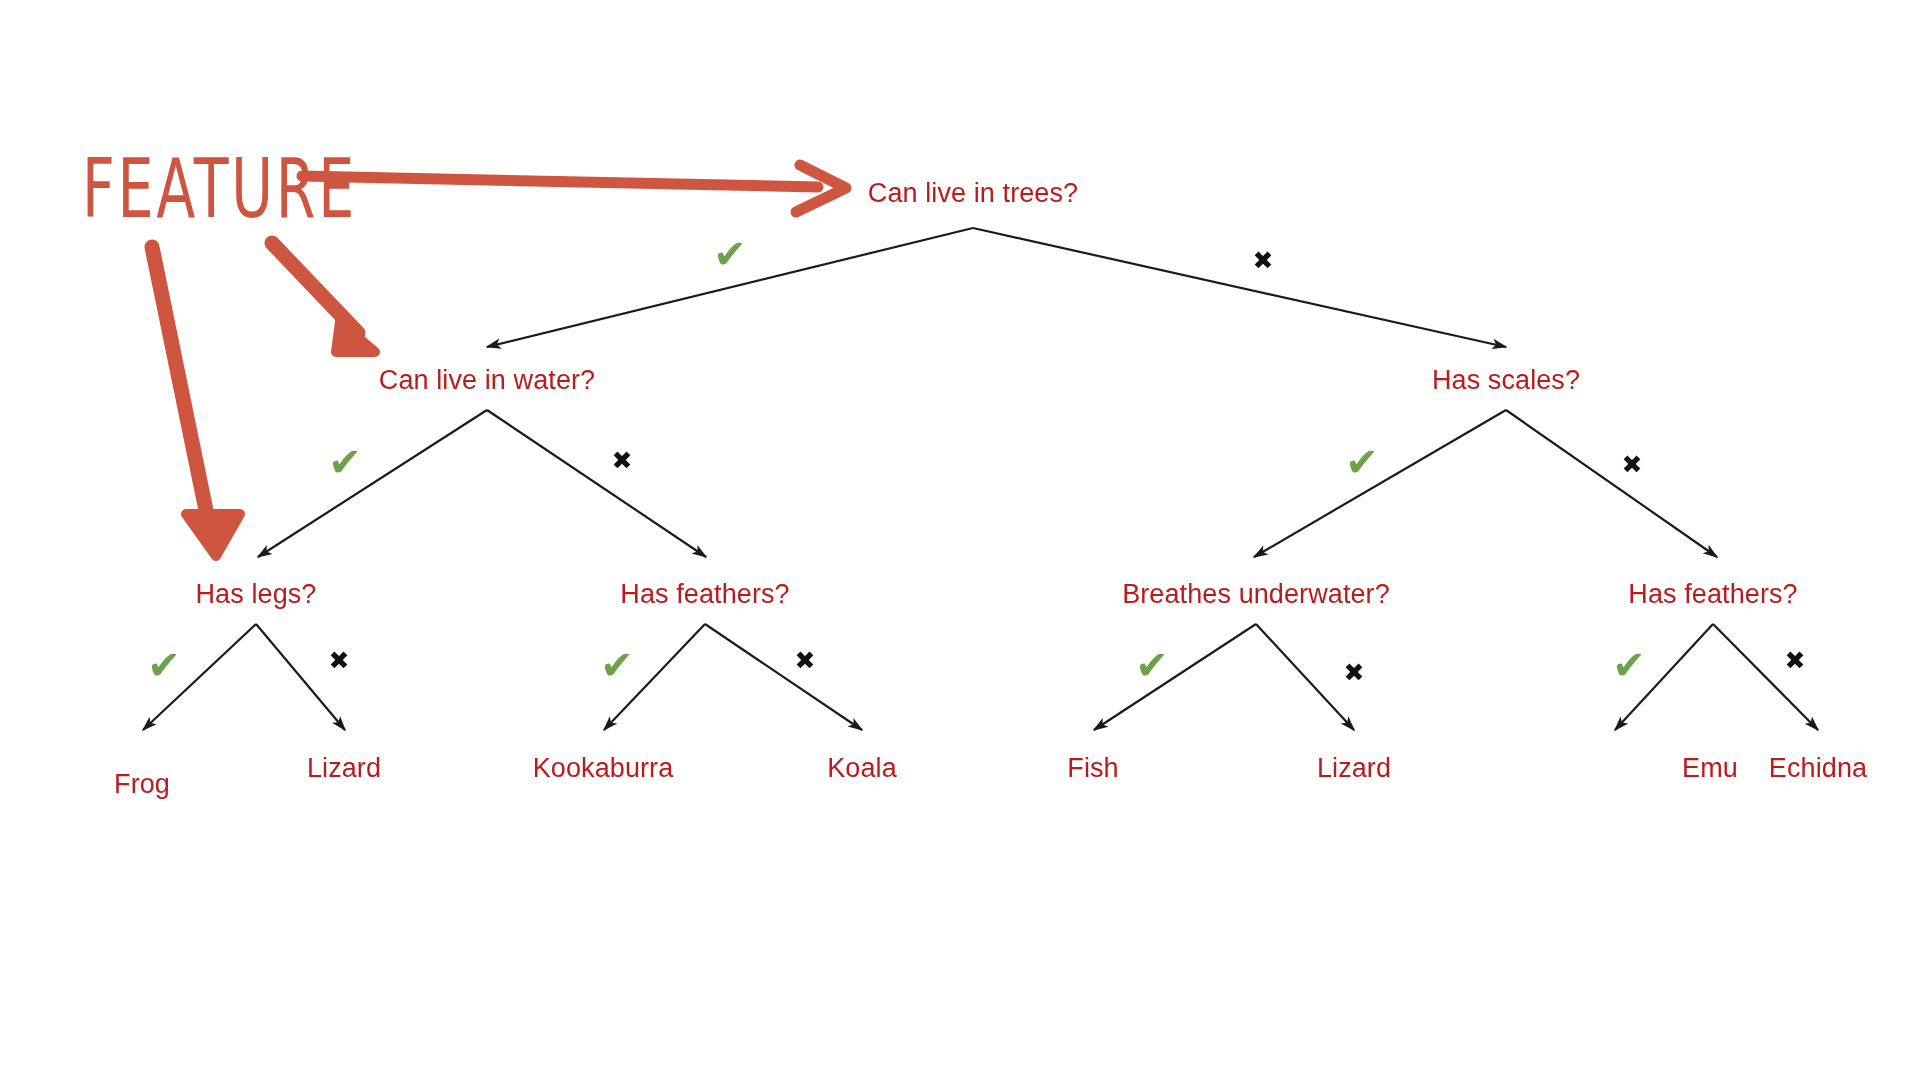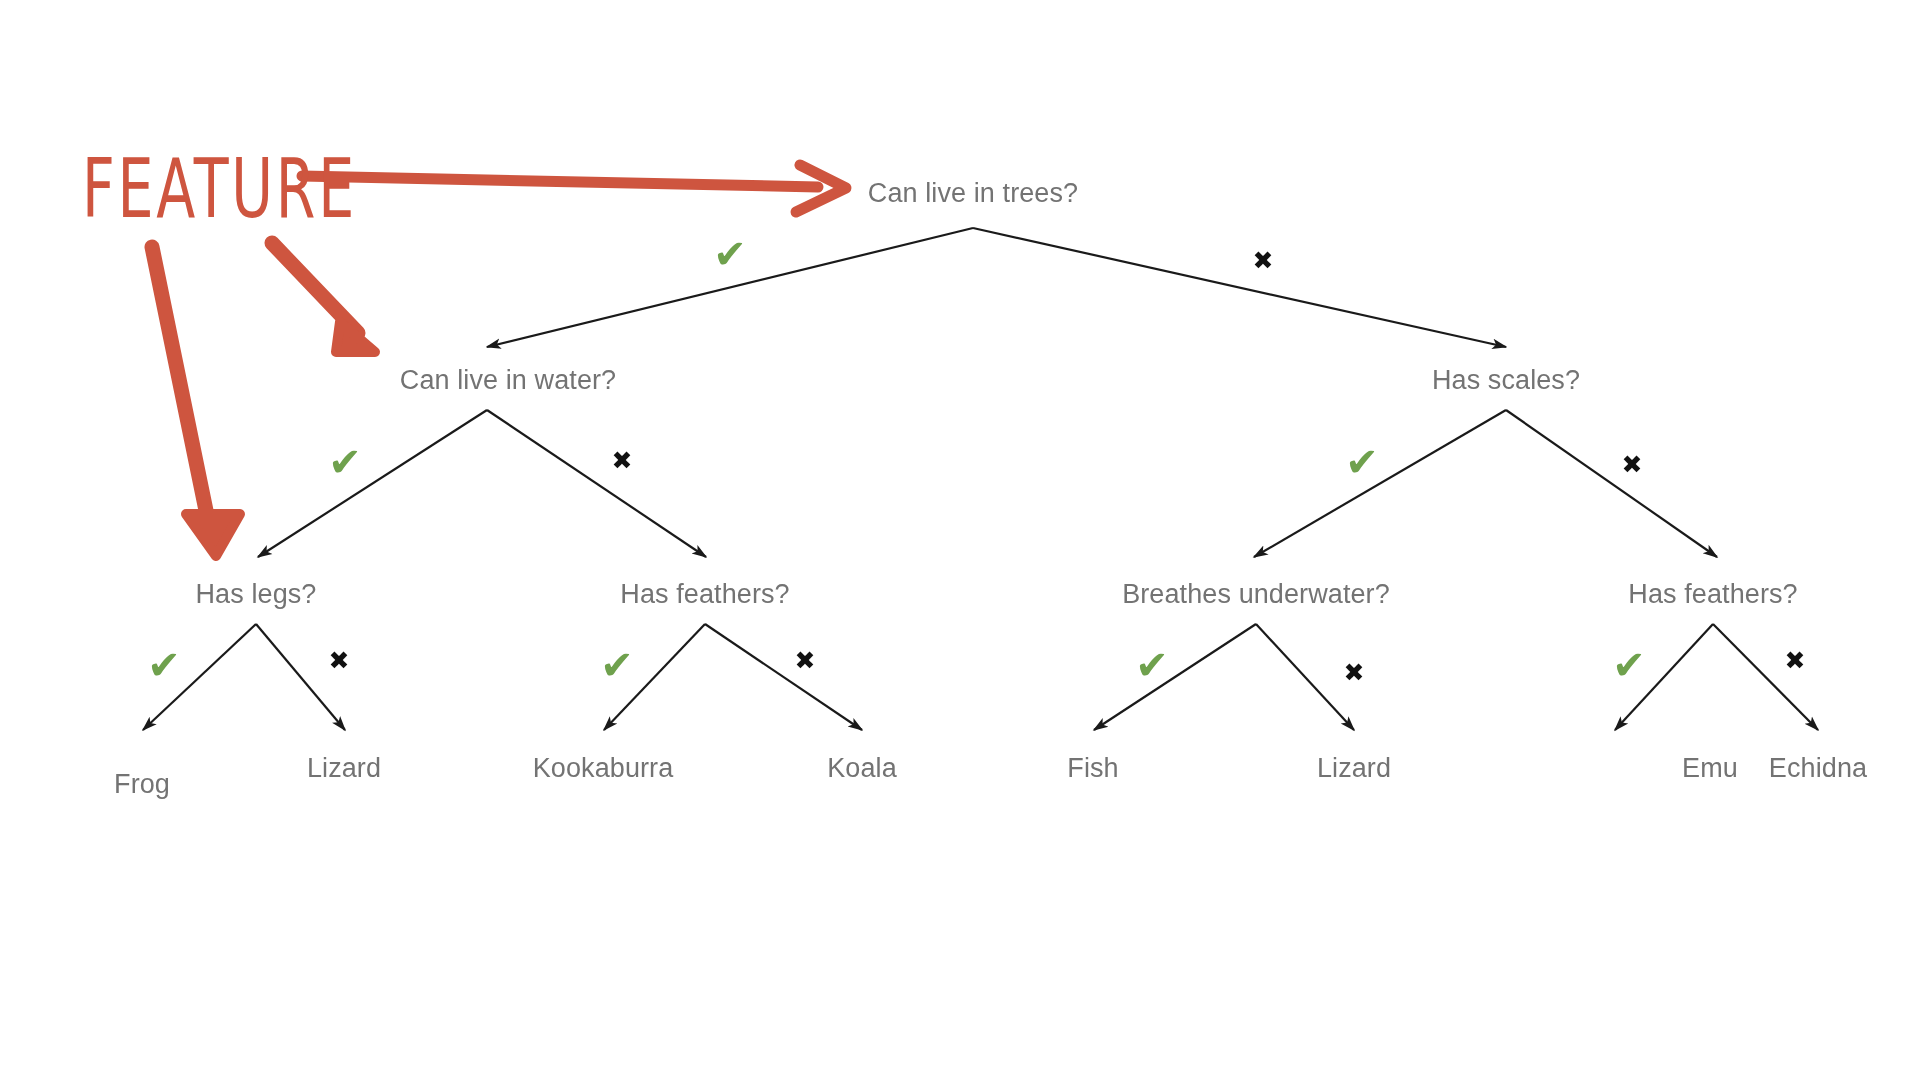--- a/index.html
+++ b/index.html
@@ -27,21 +27,21 @@
     inset: 0;
     width: 1920px;
     height: 1068px;
     pointer-events: none;
   }
 
   .node {
     position: absolute;
     transform: translate(-50%, -50%);
     white-space: nowrap;
-    color: #737373;
+    color: #b91c1c;
     font-family: "Liberation Sans", sans-serif;
     font-size: 27px;
     line-height: 1;
     letter-spacing: 0.1px;
     pointer-events: auto;
   }
 
   .node.leaf { font-size: 27px; }
 
   .mark {
@@ -119,21 +119,21 @@
     <g>
       <path d="M 152 247 L 210 530" stroke="#ce553f" stroke-width="15" stroke-linecap="round" fill="none"></path>
       <path d="M 186 514 L 216 556 L 240 514 Z" fill="#ce553f" stroke="#ce553f" stroke-width="10" stroke-linejoin="round"></path>
     </g>
   </svg>
 
   <div class="feature-word">FEATURE</div>
 
   <div id="node-group">
       <div class="node" style="left: 973px; top: 193px;">Can live in trees?</div>
-      <div class="node" style="left: 508px; top: 380px; text-align: right;">Can live in water?</div>
+      <div class="node" style="left: 487px; top: 380px; text-align: right;">Can live in water?</div>
       <div class="node" style="left: 1506px; top: 380px;">Has scales?</div>
       <div class="node" style="left: 256px; top: 594px;">Has legs?</div>
       <div class="node" style="left: 705px; top: 594px;">Has feathers?</div>
       <div class="node" style="left: 1256px; top: 594px;">Breathes underwater?</div>
       <div class="node" style="left: 1713px; top: 594px;">Has feathers?</div>
       <div class="node leaf" style="left: 142px; top: 744px; margin-top: 40px;">Frog</div>
       <div class="node leaf" style="left: 344px; top: 768px;">Lizard</div>
       <div class="node leaf" style="left: 603px; top: 768px;">Kookaburra</div>
       <div class="node leaf" style="left: 862px; top: 768px;">Koala</div>
       <div class="node leaf" style="left: 1093px; top: 768px;">Fish</div>

